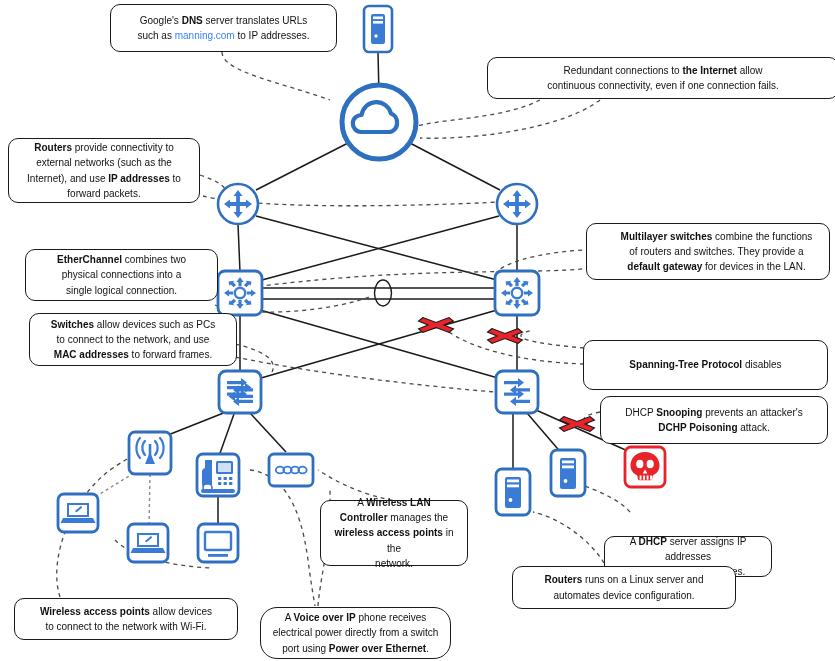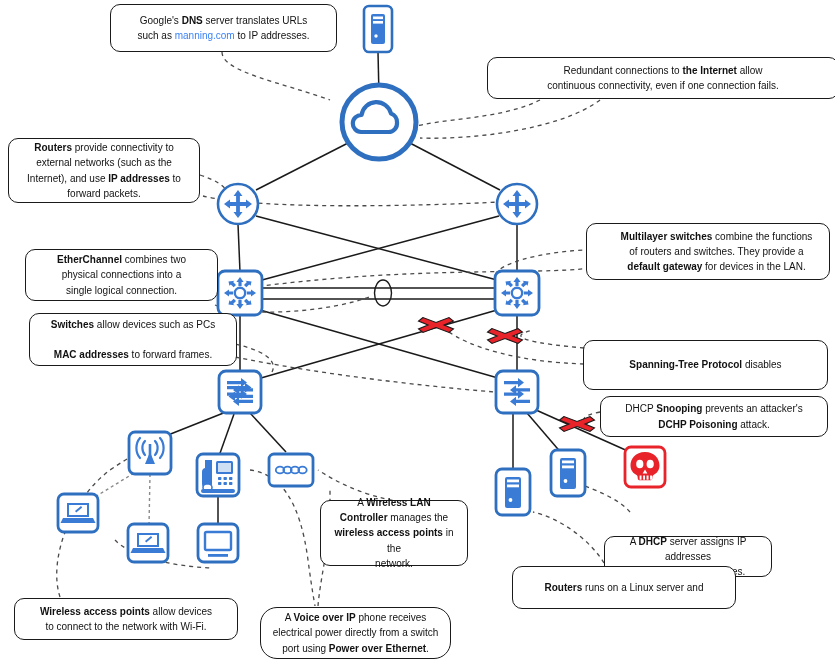--- a/index.html
+++ b/index.html
@@ -337,32 +337,32 @@
   <span class="t">
     <b>EtherChannel</b><span> combines two</span><br>
     <span>physical connections into a</span><br>
     <span>single logical connection.</span>
   </span>
 </div>
 
 <div class="callout" style="left:4px; top:313px; width:208px; height:53px;margin-left:25px;">
   <span class="t">
     <b>Switches</b><span> allow devices such as PCs</span><br>
-    <br>
+    <span>to connect to the network, and use</span><br>
     <b>MAC addresses</b><span> to forward frames.</span>
   </span>
 </div>
 
 <div class="callout" style="left:583px; top:340px; width:245px; height:50px;">
   <span class="t">
     <b>Spanning-Tree Protocol</b><span> disables</span><br>
   </span>
 </div>
 
-<div class="callout" style="left:600px; top:396px; width:228px; height:41px;">
+<div class="callout" style="left:600px; top:396px; width:228px; height:48px;">
   <span class="t">
     <span>DHCP </span><b>Snooping</b><span> prevents an attacker's</span><br>
     <b>DCHP Poisoning</b><span> attack.</span>
   </span>
 </div>
 
 <div class="callout" style="left:320px; top:500px; width:148px; height:66px;">
   <span class="t">
     <span>A </span><b>Wireless LAN</b><br>
     <b>Controller</b><span> manages the</span><br>
@@ -374,20 +374,21 @@
 <div class="callout" style="left:604px; top:536px; width:168px; height:41px;">
   <span class="t">
     <span>A </span><b>DHCP</b><span> server assigns IP addresses</span><br>
     <span>to PCs and other devices.</span>
   </span>
 </div>
 
 <div class="callout" style="left:512px; top:566px; width:224px; height:43px;">
   <span class="t">
     <b>Routers</b><span> runs on a Linux server and</span><br>
+    <span>automates device configuration.</span>
   </span>
 </div>
 
 <div class="callout" style="left:14px; top:598px; width:224px; height:42px;">
   <span class="t">
     <b>Wireless access points</b><span> allow devices</span><br>
     <span>to connect to the network with Wi-Fi.</span>
   </span>
 </div>
 

